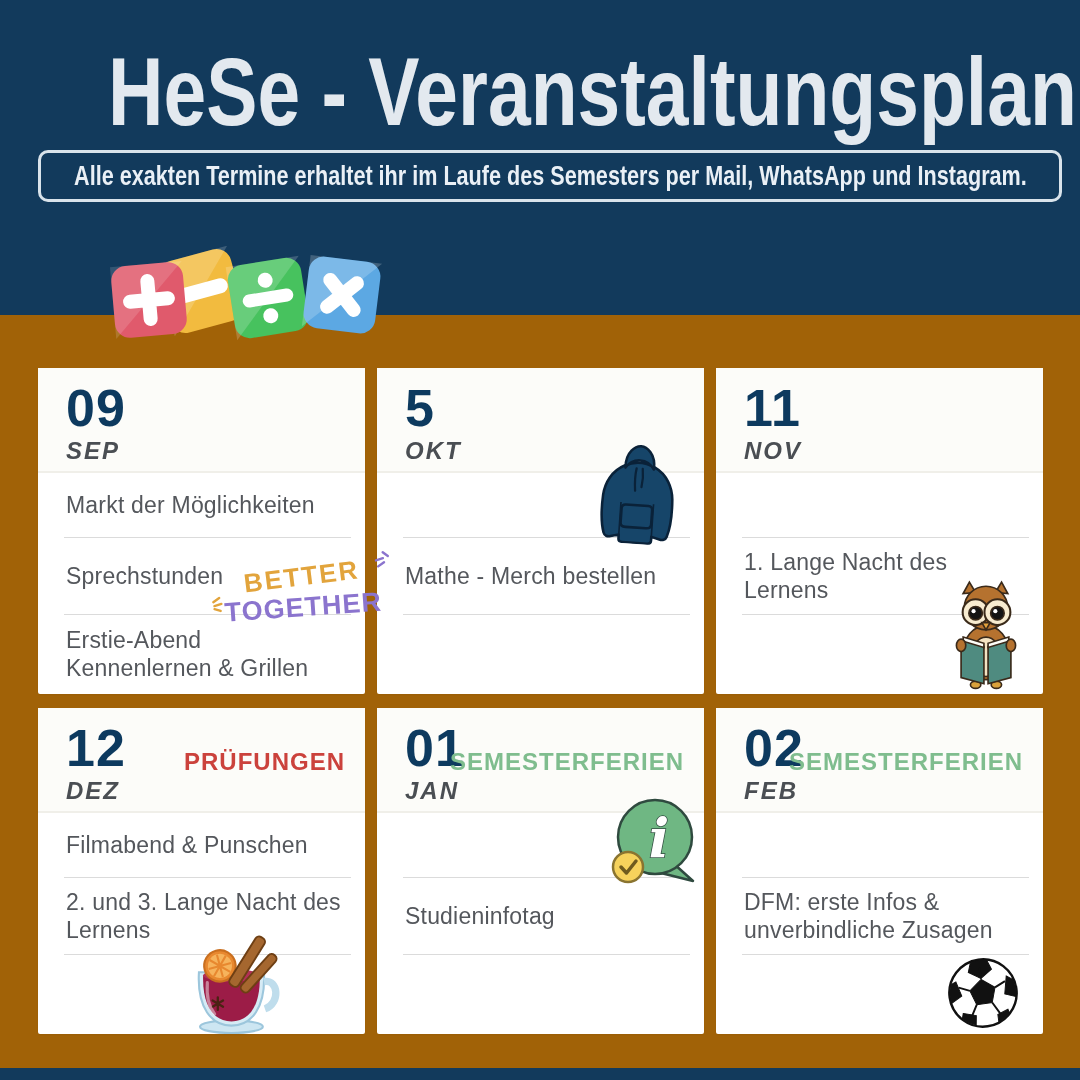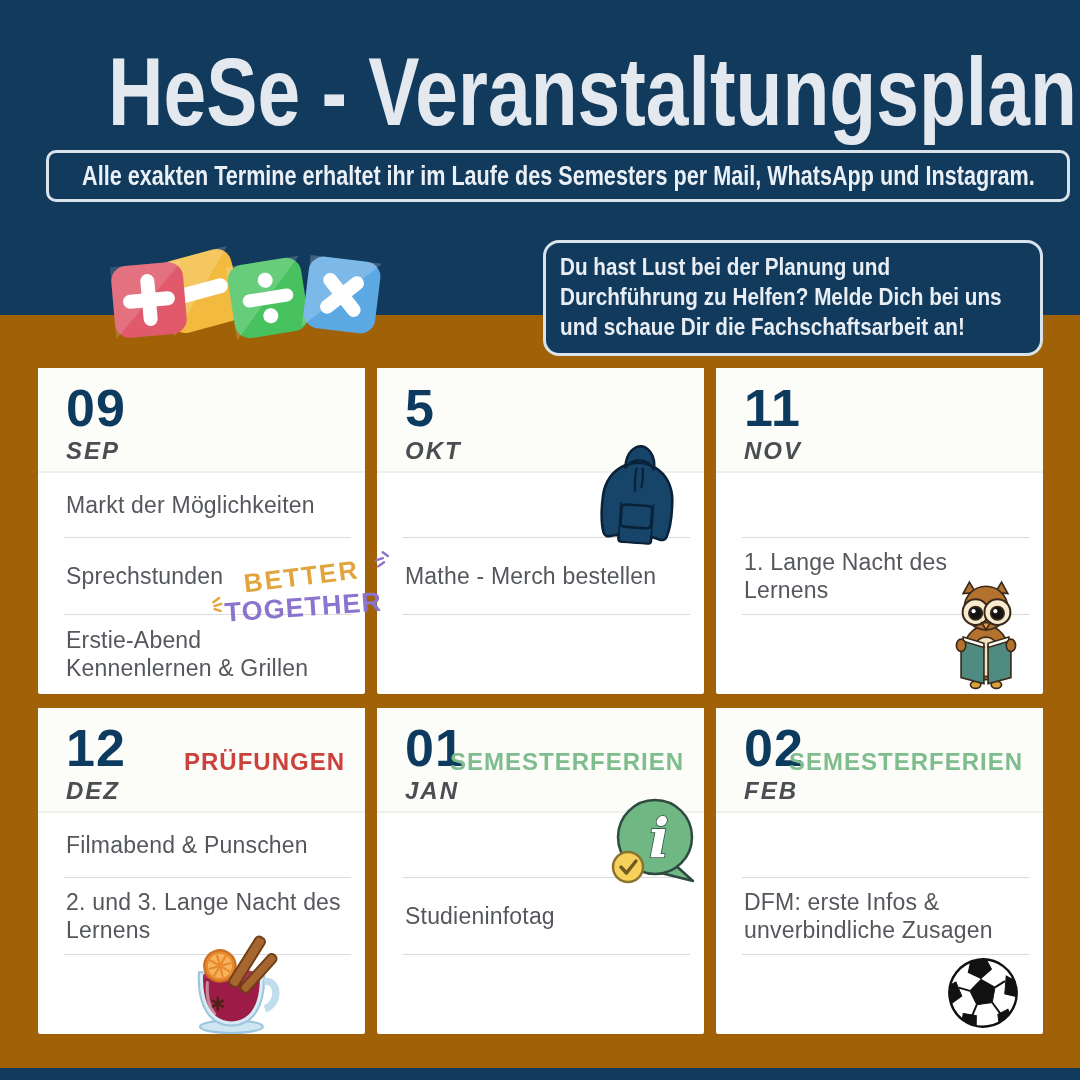--- a/index.html
+++ b/index.html
@@ -2,21 +2,21 @@
 <html><head>
 <meta charset="utf-8">
 <style>
   html,body{margin:0;padding:0;background:#c9d2da;}
   .poster{position:relative;width:1080px;height:1080px;background:#a16207;overflow:hidden;
           font-family:"Liberation Sans",sans-serif;}
   .hero{position:absolute;left:0;top:0;width:1080px;height:315px;background:#123A5C;}
   .title{position:absolute;left:0;top:42px;width:1080px;text-align:center;white-space:nowrap;
          font-size:96px;font-weight:700;color:#E3E9EF;line-height:1.05;
          transform:scaleX(.8);transform-origin:center;letter-spacing:0;}
-  .subtitle-box{position:absolute;left:46px;top:150px;width:1024px;height:52px;box-sizing:border-box;
+  .subtitle-box{position:absolute;left:38px;top:150px;width:1024px;height:52px;box-sizing:border-box;
          border:3px solid #D9E3EB;border-radius:10px;display:flex;align-items:center;justify-content:center;}
   .subtitle{font-size:27px;font-weight:700;color:#EAF0F6;white-space:nowrap;
          transform:scaleX(.8);transform-origin:center;}
   .bubble{position:absolute;left:543px;top:240px;width:500px;box-sizing:border-box;background:#123A5C;
          border:3px solid #D9E3EB;border-radius:16px;padding:10px 14px;z-index:5;}
   .bubble-line{font-size:23px;font-weight:700;color:#E8EEF4;line-height:1.3;white-space:nowrap;
          transform:scaleX(.9);transform-origin:left center;}
   .math-tiles{position:absolute;left:105px;top:246px;width:285px;height:100px;z-index:4;}
   .grid{position:absolute;left:38px;top:368px;display:grid;
         grid-template-columns:repeat(3,327px);grid-auto-rows:326px;gap:14px 12px;}
@@ -82,25 +82,20 @@
     </g>
     <g transform="translate(237,49) rotate(7)">
       <rect x="-36" y="-36" width="72" height="72" rx="15" fill="#5CA8E3"></rect>
       <path d="M-36 -36 L36 -36 L-36 36 Z" fill="rgba(255,255,255,0.2)"></path>
       <g transform="rotate(45)">
         <path d="M-19 0 H19 M0 -19 V19" stroke="#fff" stroke-width="14" stroke-linecap="round" fill="none"></path>
       </g>
     </g>
   </svg>
 
-  <div class="bubble">
-    <div class="bubble-line">Du hast Lust bei der Planung und</div>
-    <div class="bubble-line">Durchführung zu Helfen? Melde Dich bei uns</div>
-    <div class="bubble-line">und schaue Dir die Fachschaftsarbeit an!</div>
-  </div>
 
   <div class="grid">
 
     <div class="card">
       <div class="card-head">
         <div class="day">09</div>
         <div class="month">SEP</div>
       </div>
       <div class="slot s1">
           <span>Markt der Möglichkeiten</span>

